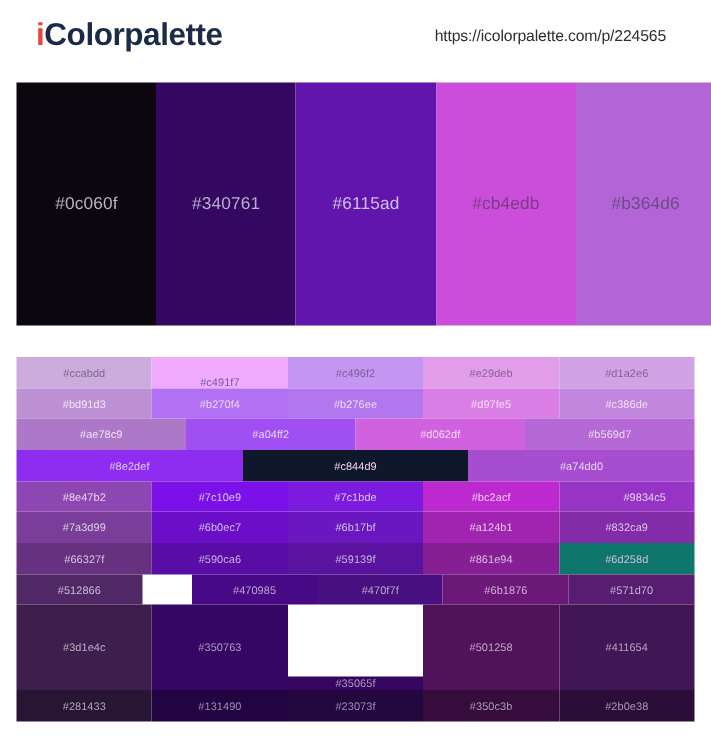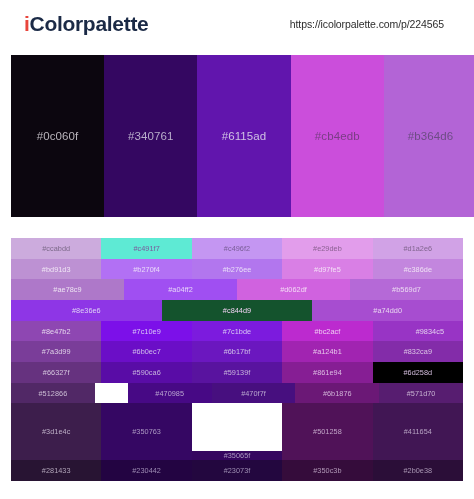--- a/index.html
+++ b/index.html
@@ -106,21 +106,21 @@
       <div class="main-swatch" style="background: rgb(179, 100, 214);">
         <span class="hex" style="color: rgb(109, 76, 133);">#b364d6</span>
       </div>
     </div>
 
   <div class="shade-grid">
       <div class="shade-row">
         <div class="shade-cell" style="background: rgb(204, 171, 221);">
           <span class="hex" style="color: rgb(125, 106, 138);">#ccabdd</span>
         </div>
-        <div class="shade-cell" style="background: #5eead4;">
+        <div class="shade-cell" style="background: #f0abfc; align-items: flex-end;">
           <span class="hex" style="color: rgb(122, 91, 156);">#c491f7</span>
         </div>
         <div class="shade-cell" style="background: rgb(196, 150, 242);">
           <span class="hex" style="color: rgb(122, 94, 152);">#c496f2</span>
         </div>
         <div class="shade-cell" style="background: rgb(226, 157, 235);">
           <span class="hex" style="color: rgb(140, 97, 146);">#e29deb</span>
         </div>
         <div class="shade-cell" style="background: rgb(209, 162, 230);">
           <span class="hex" style="color: rgb(129, 101, 143);">#d1a2e6</span>
@@ -151,24 +151,24 @@
           <span class="hex" style="color: rgb(230, 213, 249);">#a04ff2</span>
         </div>
         <div class="shade-cell" style="background: rgb(208, 98, 223);">
           <span class="hex" style="color: rgb(244, 217, 245);">#d062df</span>
         </div>
         <div class="shade-cell" style="background: rgb(181, 105, 215);">
           <span class="hex" style="color: rgb(236, 219, 242);">#b569d7</span>
         </div>
       </div>
       <div class="shade-row">
-        <div class="shade-cell" style="background: rgb(142, 54, 230);">
-          <span class="hex" style="color: rgb(222, 210, 246);">#8e36e6</span>
-        </div>
-        <div class="shade-cell" style="background: #14532d; align-items: center;">
+        <div class="shade-cell" style="background: rgb(142, 45, 239);">
+          <span class="hex" style="color: rgb(222, 208, 248);">#8e2def</span>
+        </div>
+        <div class="shade-cell" style="background: #0f172a; align-items: center;">
           <span class="hex" style="color: rgb(242, 210, 244);">#c844d9</span>
         </div>
         <div class="shade-cell" style="background: rgb(167, 77, 208);">
           <span class="hex" style="color: rgb(232, 212, 240);">#a74dd0</span>
         </div>
       </div>
       <div class="shade-row">
         <div class="shade-cell" style="background: rgb(142, 71, 178);">
           <span class="hex" style="color: rgb(229, 214, 237);">#8e47b2</span>
         </div>
@@ -208,21 +208,21 @@
         </div>
         <div class="shade-cell" style="background: rgb(89, 12, 166);">
           <span class="hex" style="color: rgb(198, 178, 221);">#590ca6</span>
         </div>
         <div class="shade-cell" style="background: rgb(89, 19, 159);">
           <span class="hex" style="color: rgb(198, 180, 219);">#59139f</span>
         </div>
         <div class="shade-cell" style="background: rgb(134, 30, 148);">
           <span class="hex" style="color: rgb(220, 188, 226);">#861e94</span>
         </div>
-        <div class="shade-cell" style="background: #000000;">
+        <div class="shade-cell" style="background: #0f766e;">
           <span class="hex" style="color: rgb(210, 188, 220);">#6d258d</span>
         </div>
       </div>
       <div class="shade-row">
         <div class="shade-cell" style="background: rgb(81, 40, 102);">
           <span class="hex" style="color: rgb(201, 187, 210);">#512866</span>
         </div>
         <div class="shade-cell" style="background: rgb(71, 9, 133); margin-left: 33px;">
           <span class="hex" style="color: rgb(185, 165, 208);">#470985</span>
         </div>
@@ -251,21 +251,21 @@
         </div>
         <div class="shade-cell" style="background: rgb(65, 22, 84);">
           <span class="hex" style="color: rgb(182, 162, 194);">#411654</span>
         </div>
       </div>
       <div class="shade-row">
         <div class="shade-cell" style="background: rgb(40, 20, 51);">
           <span class="hex" style="color: rgb(176, 164, 184);">#281433</span>
         </div>
         <div class="shade-cell" style="background: rgb(35, 4, 66);">
-          <span class="hex" style="color: rgb(157, 140, 179);">#230442</span>
+          <span class="hex" style="color: rgb(157, 140, 179);">#131490</span>
         </div>
         <div class="shade-cell" style="background: rgb(35, 7, 63);">
           <span class="hex" style="color: rgb(157, 142, 178);">#23073f</span>
         </div>
         <div class="shade-cell" style="background: rgb(53, 12, 59);">
           <span class="hex" style="color: rgb(177, 153, 183);">#350c3b</span>
         </div>
         <div class="shade-cell" style="background: rgb(43, 14, 56);">
           <span class="hex" style="color: rgb(169, 151, 179);">#2b0e38</span>
         </div>

